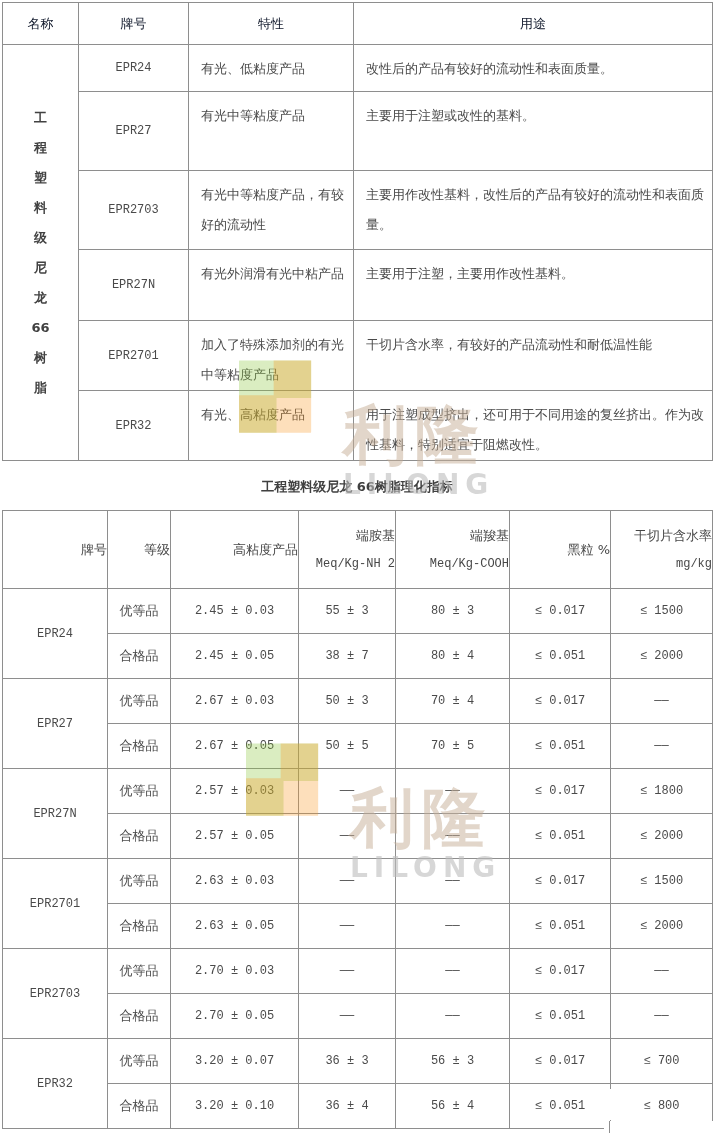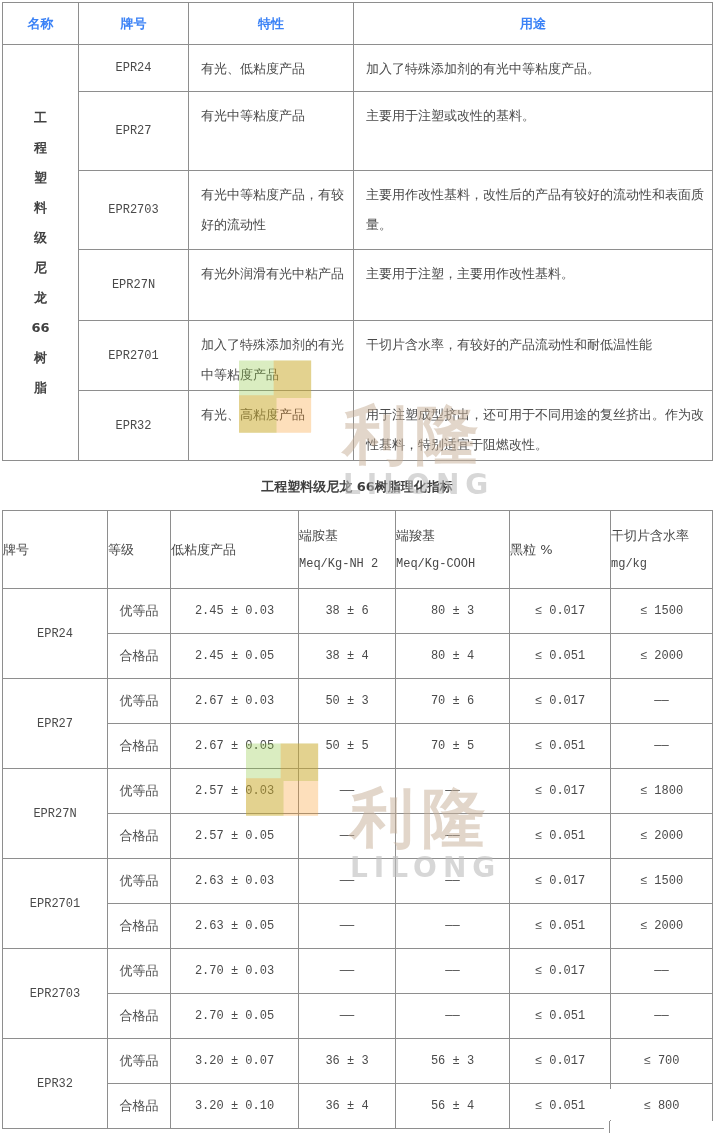--- a/index.html
+++ b/index.html
@@ -4,37 +4,37 @@
 <style>
   html,body{margin:0;padding:0;background:#fff;}
   .page{position:relative;width:714px;height:1134px;background:#ffffff;overflow:hidden;
         font-family:"DejaVu Sans","Liberation Sans",sans-serif;color:#4a4a4a;}
 
   table{border-collapse:collapse;table-layout:fixed;position:absolute;left:2px;background:transparent;}
   th,td{border:1px solid #8e8e8e;font-size:13px;font-weight:normal;overflow:hidden;padding:0;}
 
   
   #t1{top:2px;width:710px;}
-  #t1 th{font-weight:bold;text-align:center;color:#3b82f6;}
+  #t1 th{font-weight:normal;text-align:center;color:#0f172a;}
   #t1 .hrow{height:42px;}
   #t1 .r1{height:47px}#t1 .r2{height:79px}#t1 .r3{height:79px}
   #t1 .r4{height:71px}#t1 .r5{height:70px}#t1 .r6{height:69px}
   .cat-cell{text-align:center;vertical-align:middle;font-weight:bold;
             white-space:pre-line;line-height:30px;color:#424242;}
   .grade-cell{text-align:center;vertical-align:middle;
               font-family:"Liberation Mono","DejaVu Sans Mono",monospace;font-size:12px;}
   .trait-cell,.use-cell{vertical-align:top;padding:9px 0 0 12px;line-height:30px;text-align:left;}
 
   
   .section-title{position:absolute;left:0;top:478px;width:714px;text-align:center;
                  font-size:13px;font-weight:bold;color:#404040;}
 
   
   #t2{top:510px;width:710px;}
-  #t2 th{font-weight:normal;text-align:left;vertical-align:middle;color:#474747;margin-top:48px;}
+  #t2 th{font-weight:normal;text-align:right;vertical-align:middle;color:#474747;margin-top:48px;}
   #t2 .hrow{height:78px;}
   #t2 .hl{display:block;line-height:28px;}
   #t2 td{height:44px;text-align:center;vertical-align:middle;}
   .val{font-family:"Liberation Mono","DejaVu Sans Mono",monospace;font-size:12px;}
 
   
   .wm{position:absolute;z-index:5;pointer-events:none;display:flex;align-items:flex-start;}
   .wm1{left:224px;top:345px;}
   .wm2{left:231px;top:728px;}
   .wm-glyph{flex:0 0 auto;transform:rotate(-45deg);}
@@ -75,21 +75,21 @@
 塑
 料
 级
 尼
 龙
 66
 树
 脂</td>
       <td class="grade-cell">EPR24</td>
       <td class="trait-cell">有光、低粘度产品</td>
-      <td class="use-cell">加入了特殊添加剂的有光中等粘度产品。</td>
+      <td class="use-cell">改性后的产品有较好的流动性和表面质量。</td>
     </tr>
     <tr class="r2">
       <td class="grade-cell">EPR27</td>
       <td class="trait-cell">有光中等粘度产品</td>
       <td class="use-cell">主要用于注塑或改性的基料。</td>
     </tr>
     <tr class="r3">
       <td class="grade-cell">EPR2703</td>
       <td class="trait-cell">有光中等粘度产品，有较好的流动性</td>
       <td class="use-cell">主要用作改性基料，改性后的产品有较好的流动性和表面质量。</td>
@@ -121,60 +121,60 @@
         <col style="width:128px">
         <col style="width:97px">
         <col style="width:114px">
         <col style="width:101px">
         <col style="width:102px">
       </colgroup>
     <tbody>
         <tr class="hrow">
       <th>牌号</th>
       <th>等级</th>
-      <th>低粘度产品</th>
+      <th>高粘度产品</th>
       <th>
         <span class="hl">端胺基</span>
         <span class="hl val">Meq/Kg-NH 2</span>
       </th>
       <th>
         <span class="hl">端羧基</span>
         <span class="hl val">Meq/Kg-COOH</span>
       </th>
       <th>黑粒 %</th>
       <th>
         <span class="hl">干切片含水率</span>
         <span class="hl val">mg/kg</span>
       </th>
     </tr>
 
     <tr>
       <td class="val" rowspan="2">EPR24</td>
       <td>优等品</td>
       <td class="val">2.45 ± 0.03</td>
-      <td class="val">38 ± 6</td>
+      <td class="val">55 ± 3</td>
       <td class="val">80 ± 3</td>
       <td class="val">≤ 0.017</td>
       <td class="val">≤ 1500</td>
     </tr>
     <tr>
       <td>合格品</td>
       <td class="val">2.45 ± 0.05</td>
-      <td class="val">38 ± 4</td>
+      <td class="val">38 ± 7</td>
       <td class="val">80 ± 4</td>
       <td class="val">≤ 0.051</td>
       <td class="val">≤ 2000</td>
     </tr>
 
     <tr>
       <td class="val" rowspan="2">EPR27</td>
       <td>优等品</td>
       <td class="val">2.67 ± 0.03</td>
       <td class="val">50 ± 3</td>
-      <td class="val">70 ± 6</td>
+      <td class="val">70 ± 4</td>
       <td class="val">≤ 0.017</td>
       <td class="val">——</td>
     </tr>
     <tr>
       <td>合格品</td>
       <td class="val">2.67 ± 0.05</td>
       <td class="val">50 ± 5</td>
       <td class="val">70 ± 5</td>
       <td class="val">≤ 0.051</td>
       <td class="val">——</td>

